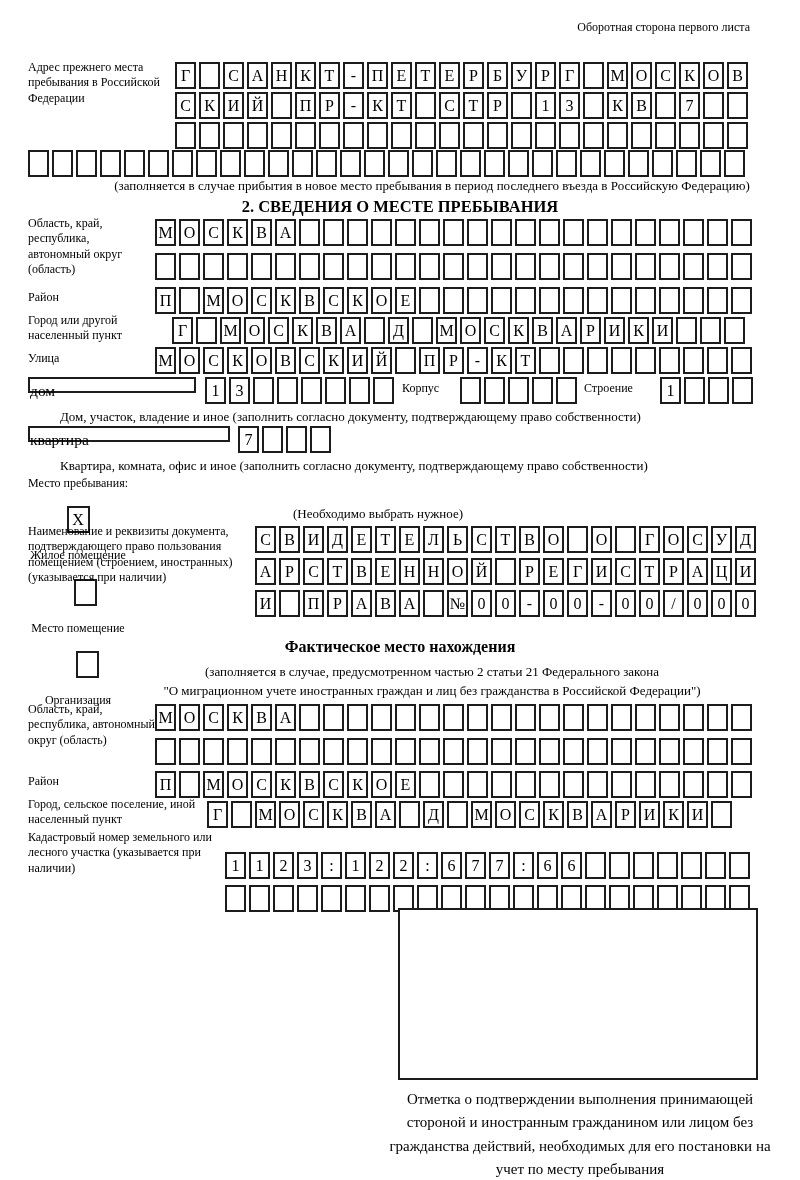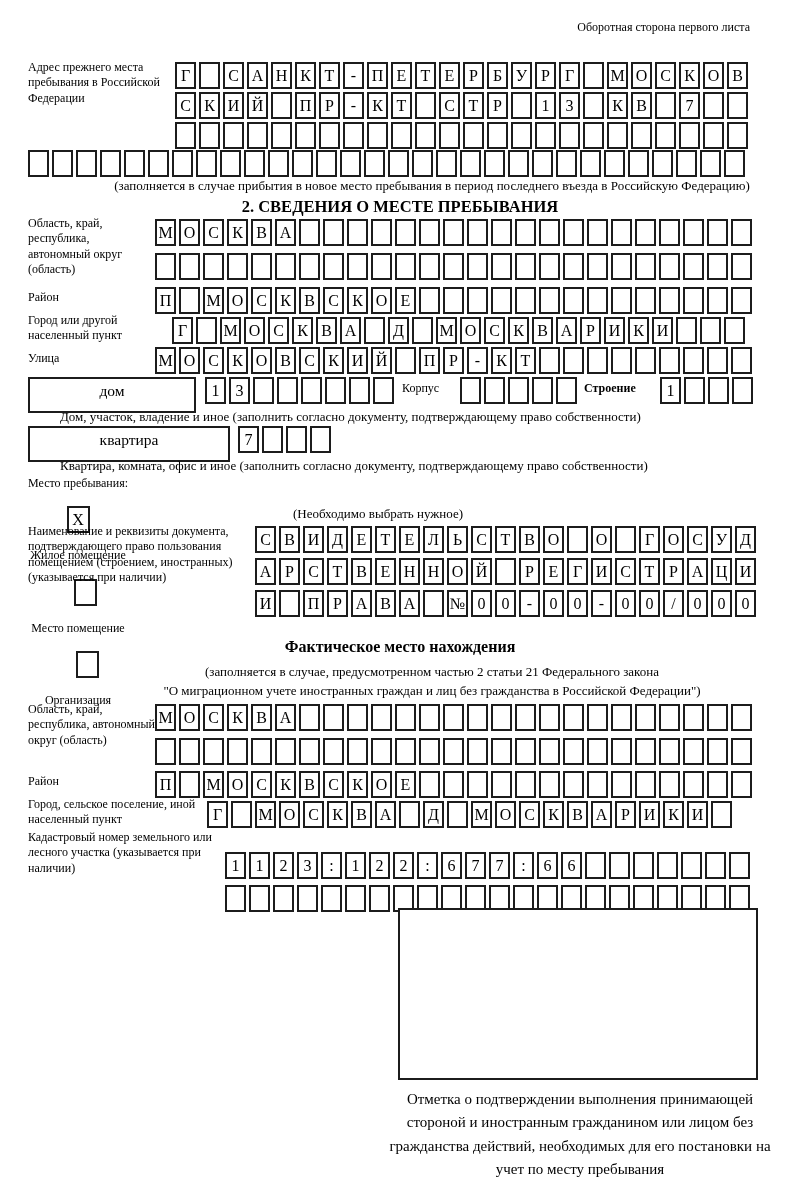--- a/index.html
+++ b/index.html
@@ -13,22 +13,22 @@
   .cap { font-size:13px; line-height:1.3;margin-left:32px; }
   .ctr { left:0; width:800px; text-align:center; }
   .bold { font-weight:bold; }
   .grid { position:absolute; display:flex; gap:3px; }
   .cell {
     flex:0 0 21px; width:21px; height:27px;
     border:2px solid #1c1c1c; background:#fff;
     font-size:16px; line-height:23px; text-align:center;
   }
   .fieldbox {
-    position:absolute; height:36px; border:2px solid #1c1c1c;
-    text-align:center; font-size:15.5px; line-height:24px; background:#fff;
+    position:absolute; height:16px; border:2px solid #1c1c1c;
+    text-align:left; font-size:15.5px; line-height:24px; background:#fff;
   }
   .cbox {
     display:inline-block; width:23px; height:27px; border:2px solid #1c1c1c;
     font-size:16px; line-height:23px; text-align:center; background:#fff;
   }
   .stayrow { position:absolute; display:flex; align-items:center; gap:15px;flex-direction:column; }
   .stampbox { position:absolute; border:2px solid #1c1c1c; background:#fff; }
 </style>
 </head>
 <body>
@@ -304,21 +304,21 @@
     <span class="cell"></span>
   </div>
 <div class="abs lbl" style="left:402px; top:381px;">Корпус</div>
 <div class="grid" style="left:460px; top:377px;">
     <span class="cell"></span>
     <span class="cell"></span>
     <span class="cell"></span>
     <span class="cell"></span>
     <span class="cell"></span>
   </div>
-<div class="abs lbl" style="left:584px; top:381px;font-weight:bold;">Строение</div>
+<div class="abs lbl" style="left:584px; top:381px;">Строение</div>
 <div class="grid" style="left:660px; top:377px;">
     <span class="cell">1</span>
     <span class="cell"></span>
     <span class="cell"></span>
     <span class="cell"></span>
   </div>
 <div class="abs cap" style="left:28px; top:409px;">Дом, участок, владение и иное (заполнить согласно документу, подтверждающему право собственности)</div>
 
 <div class="fieldbox" style="left:28px; top:426px; width:202px;">квартира</div>
 <div class="grid" style="left:238px; top:426px;">

